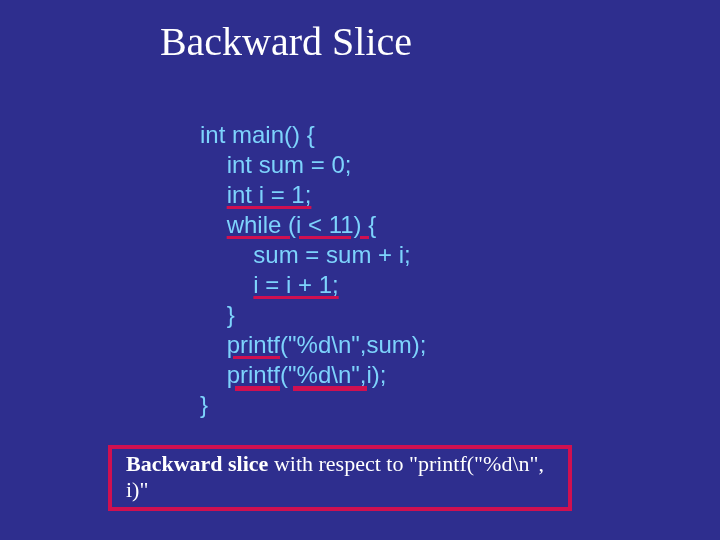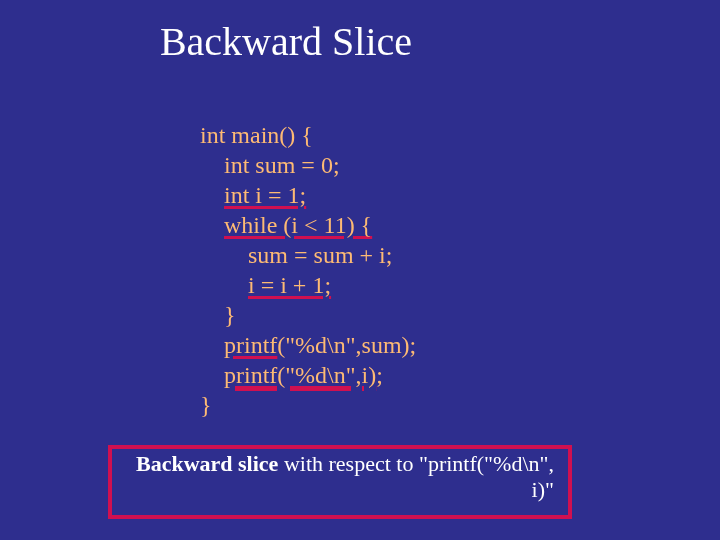--- a/index.html
+++ b/index.html
@@ -18,24 +18,24 @@
     box-sizing: border-box;
   }
   .title {
     color: #ffffff;
     font-size: 40px;
     text-align: center;
     padding-top: 18px;
     padding-bottom: 10px;
   }
   .code-block {
-    font-family: Liberation Serif, serif;
+    font-family: Liberation Sans, sans-serif;
     font-size: 24px;
     line-height: 1.25;
-    color: #fdba74;
+    color: #7dd3fc;
     white-space: pre;
     position: absolute;
     left: 200px;
     top: 120px;
   }
   .code-block .u {
     text-decoration: underline;
     text-decoration-color: #d01050;
     text-decoration-thickness: 3px;
     text-underline-offset: 3px;
@@ -44,24 +44,23 @@
     text-decoration: underline;
     text-decoration-color: #d01050;
     text-decoration-thickness: 5px;
     text-underline-offset: 3px;
   }
   .caption-box {
     position: absolute;
     left: 108px;
     top: 445px;
     border: 4px solid #d01050;
-    padding: 2px 14px 12px 14px;
+    padding: 2px 14px 4px 14px;
     color: #ffffff;
     font-size: 22px;
-    text-align: right;
   }
   .caption-box .plain { color: #ffffff; }
 </style>
 </head>
 <body>
 
 <div class="slide">
 
   <div class="title">Backward Slice</div>
 

